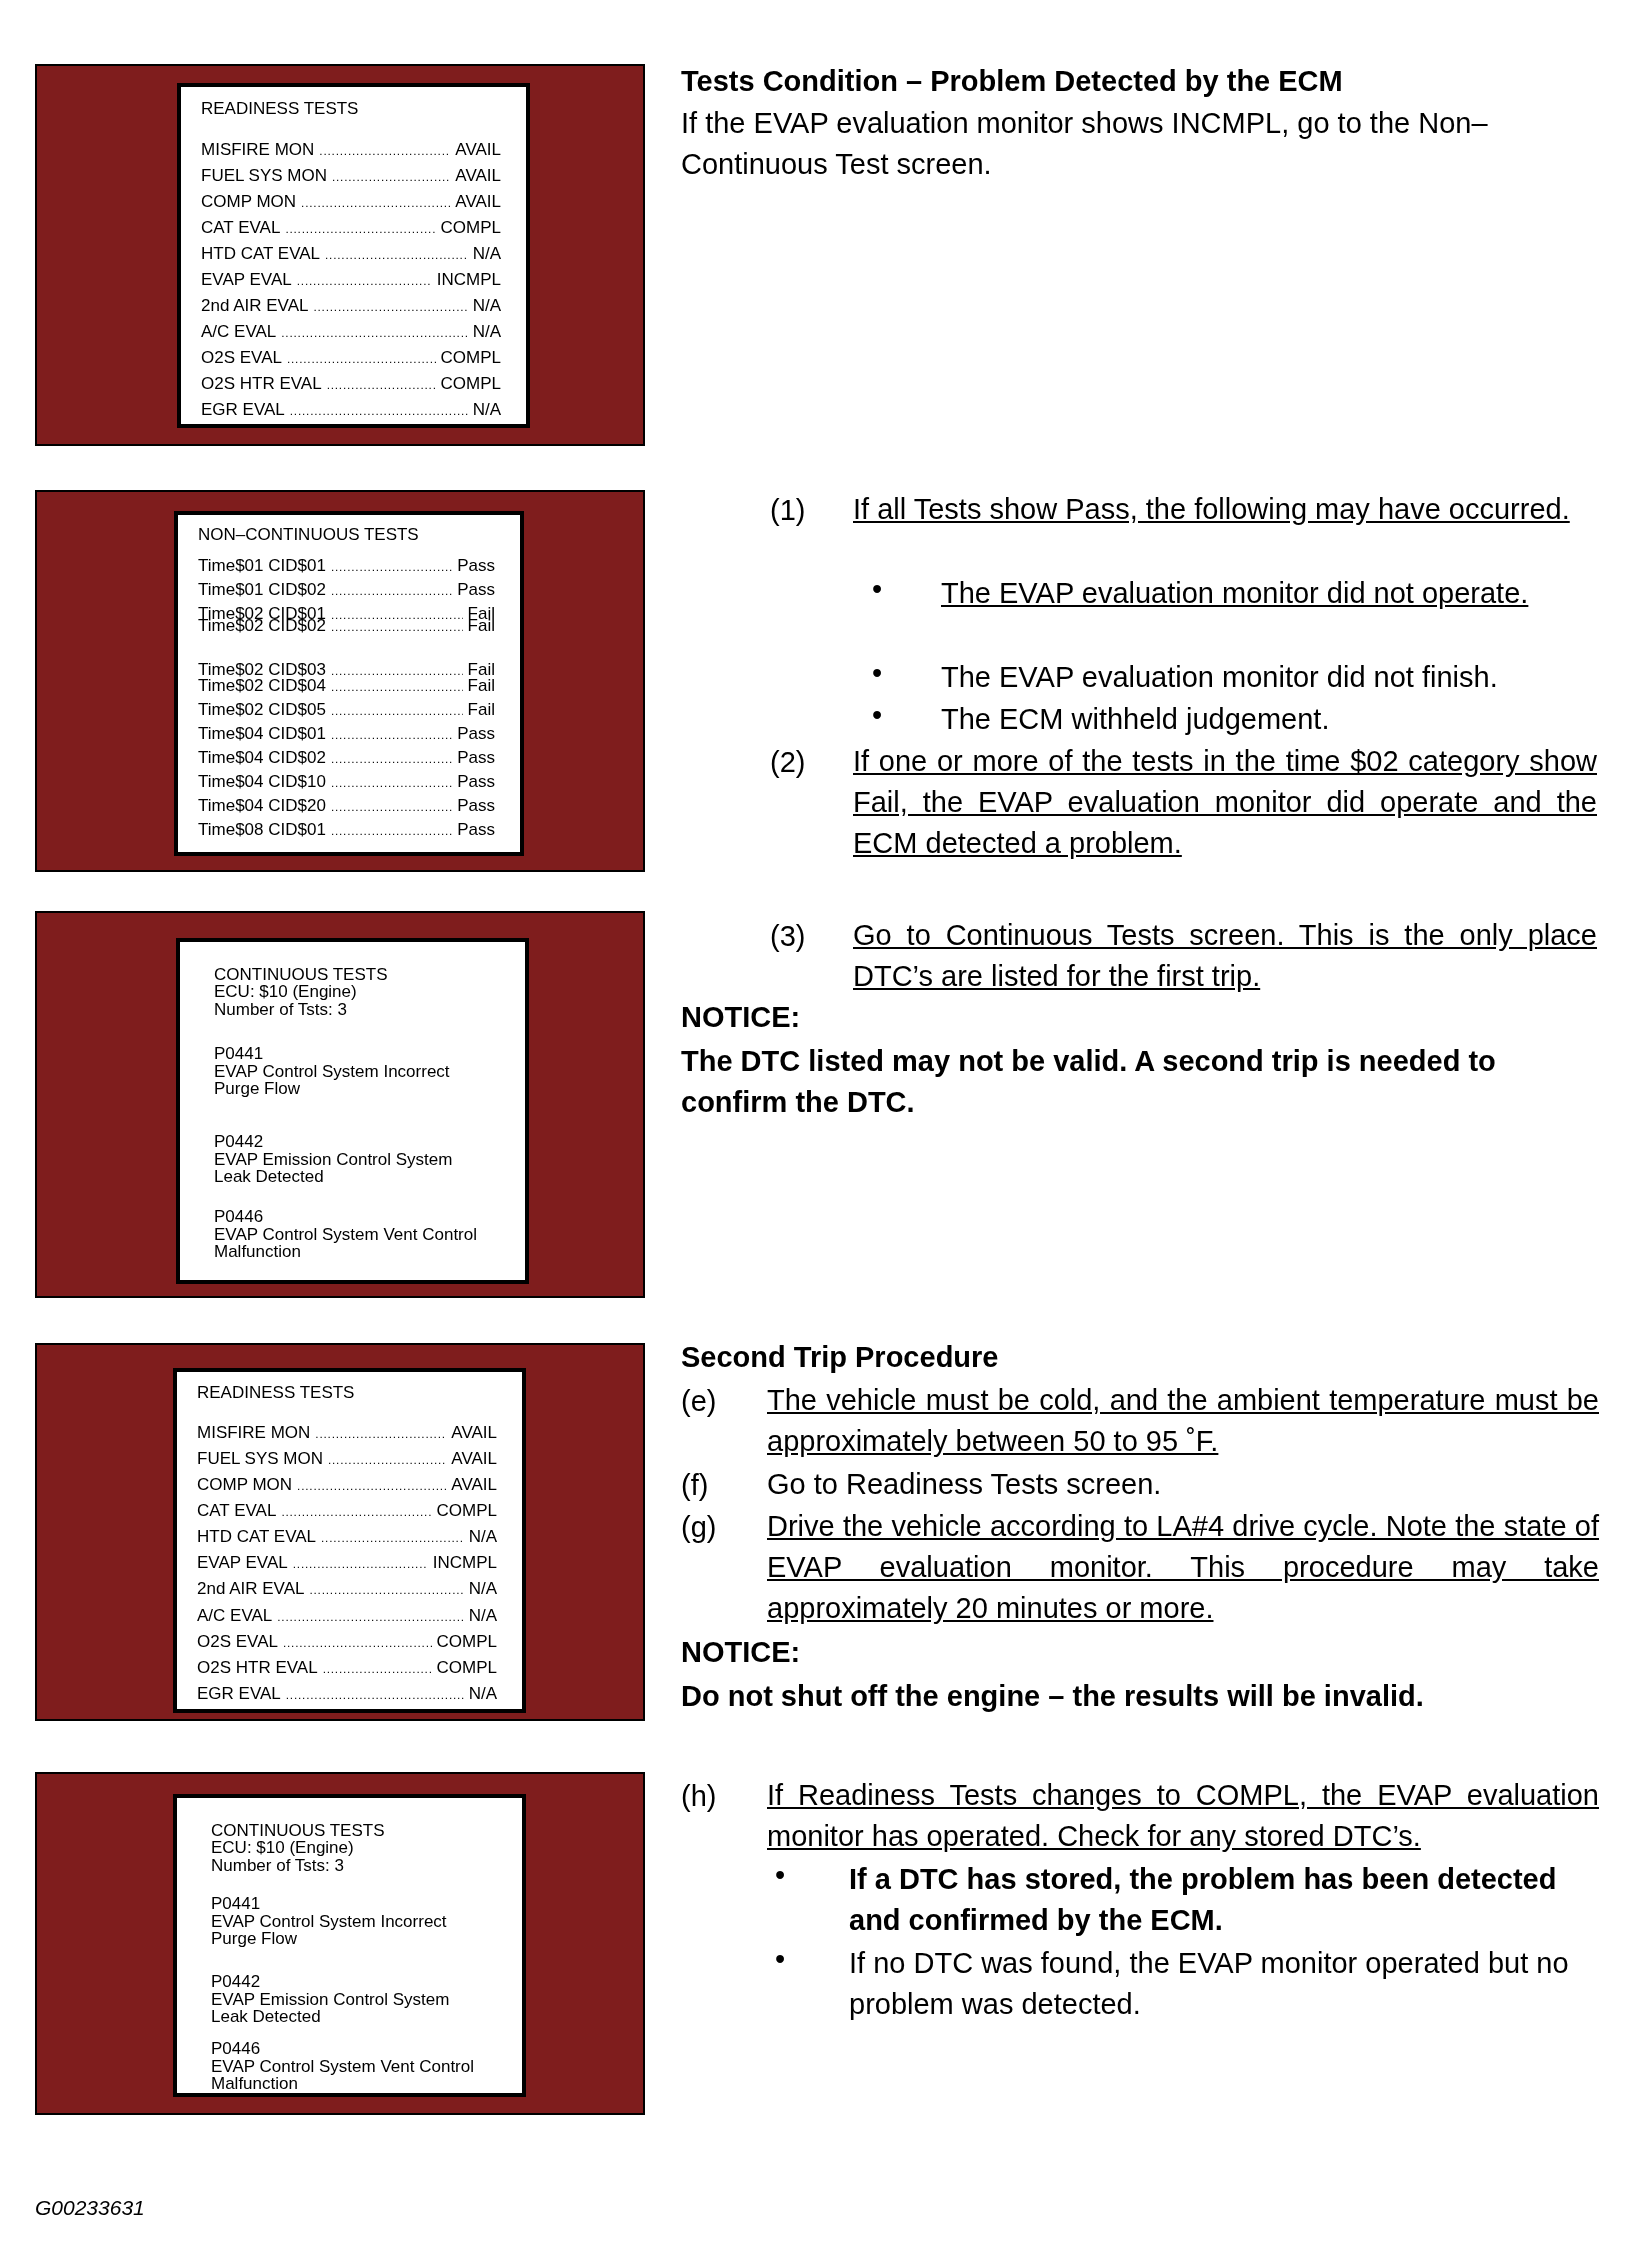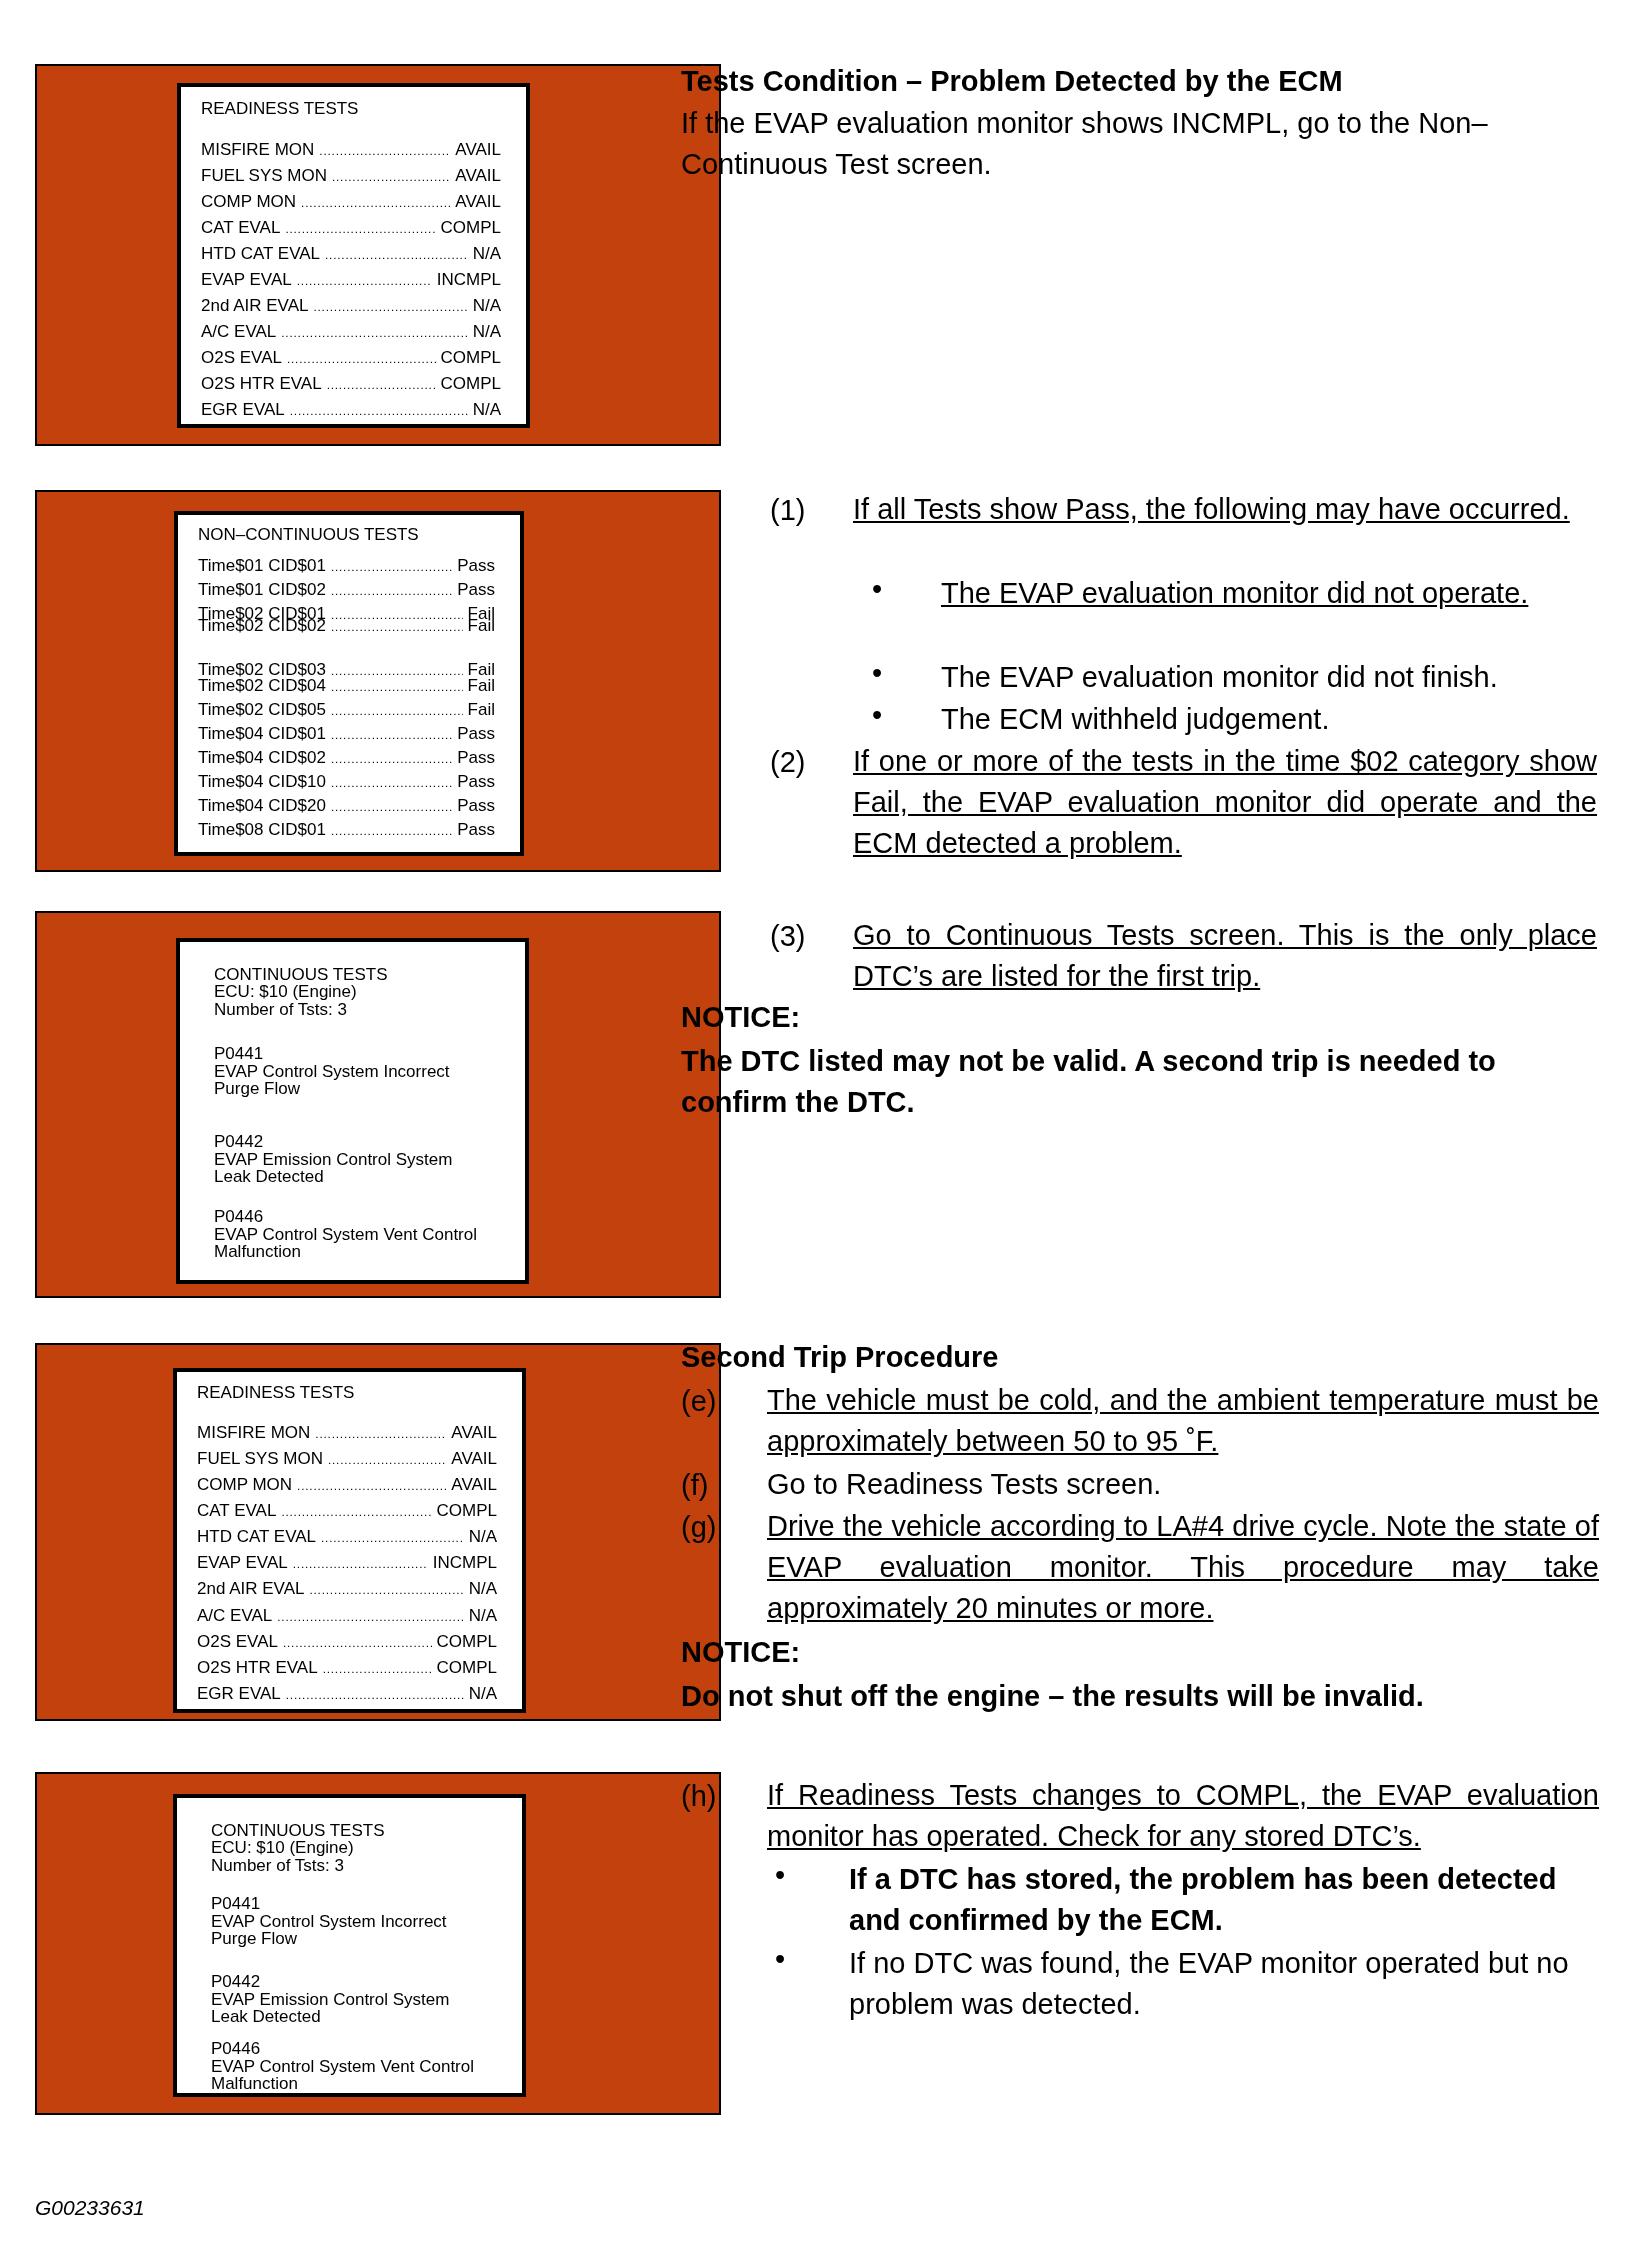--- a/index.html
+++ b/index.html
@@ -1,18 +1,18 @@
 <!DOCTYPE html>
 <html style="font-size:13.4px"><head>
 <meta charset="utf-8">
 <style>
   html, body { margin: 0; padding: 0; background: #ffffff; }
   body { width: 1637px; height: 2261px; position: relative; overflow: hidden;
          font-family: "Liberation Sans", sans-serif; color: #000; }
-  .outer { position: absolute; left: 35px; width: 686px; border: 2.5px solid #000; box-sizing: border-box; background: #c2410c; }
+  .outer { position: absolute; left: 35px; width: 610px; border: 2.5px solid #000; box-sizing: border-box; background: #7f1d1d; }
   .screen { position: absolute; border: 4.2px solid #000; box-sizing: border-box; background: #fff;
             font-family: "Liberation Sans", sans-serif; font-size: 17px; line-height: 1; }
   .screen .title { position: absolute; left: 20px; white-space: nowrap; font-size: 17px; }
   .row { position: absolute; left: 20px; right: 25px; display: flex; align-items: baseline; white-space: nowrap; font-size: 17px; }
   .row .lbl { flex: 0 0 auto; }
   .row .dots { flex: 1 1 auto; overflow: hidden; margin: 0 5px; letter-spacing: 0.8px; font-size: 11.8px; }
   .row .dots::before { content: "................................................................................"; }
   .row .val { flex: 0 0 auto; }
   .cont { position: absolute; left: 34px; font-size: 17px; line-height: 17.7px; }
   .cont div { white-space: nowrap; }

